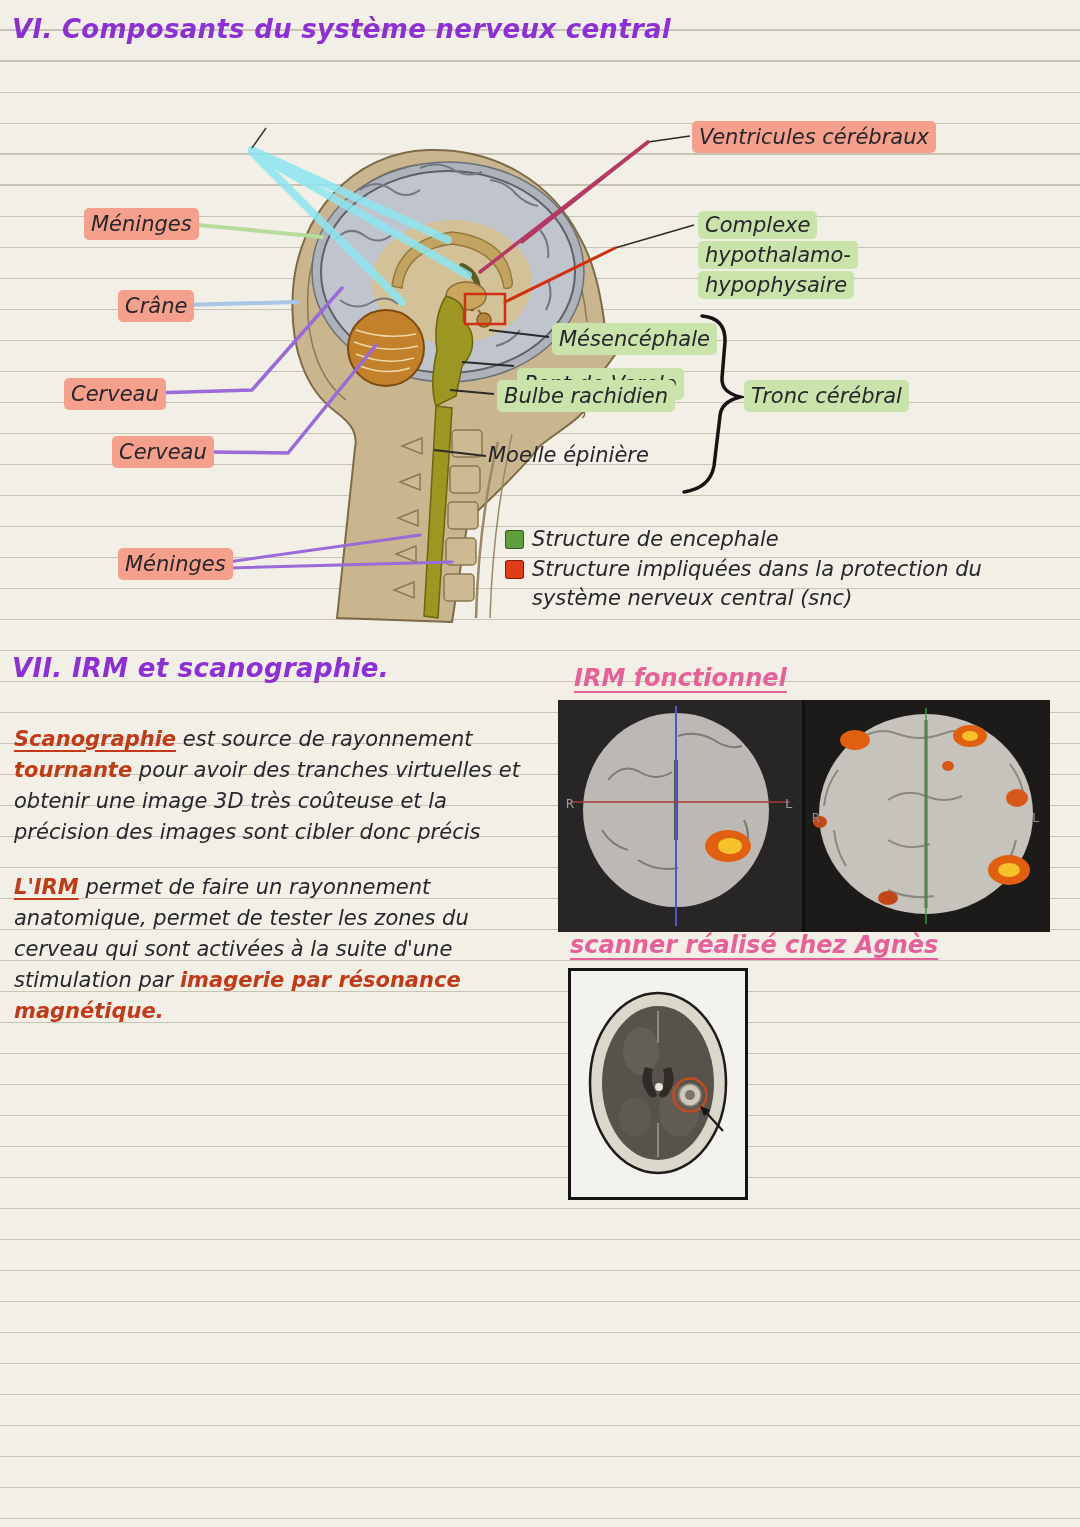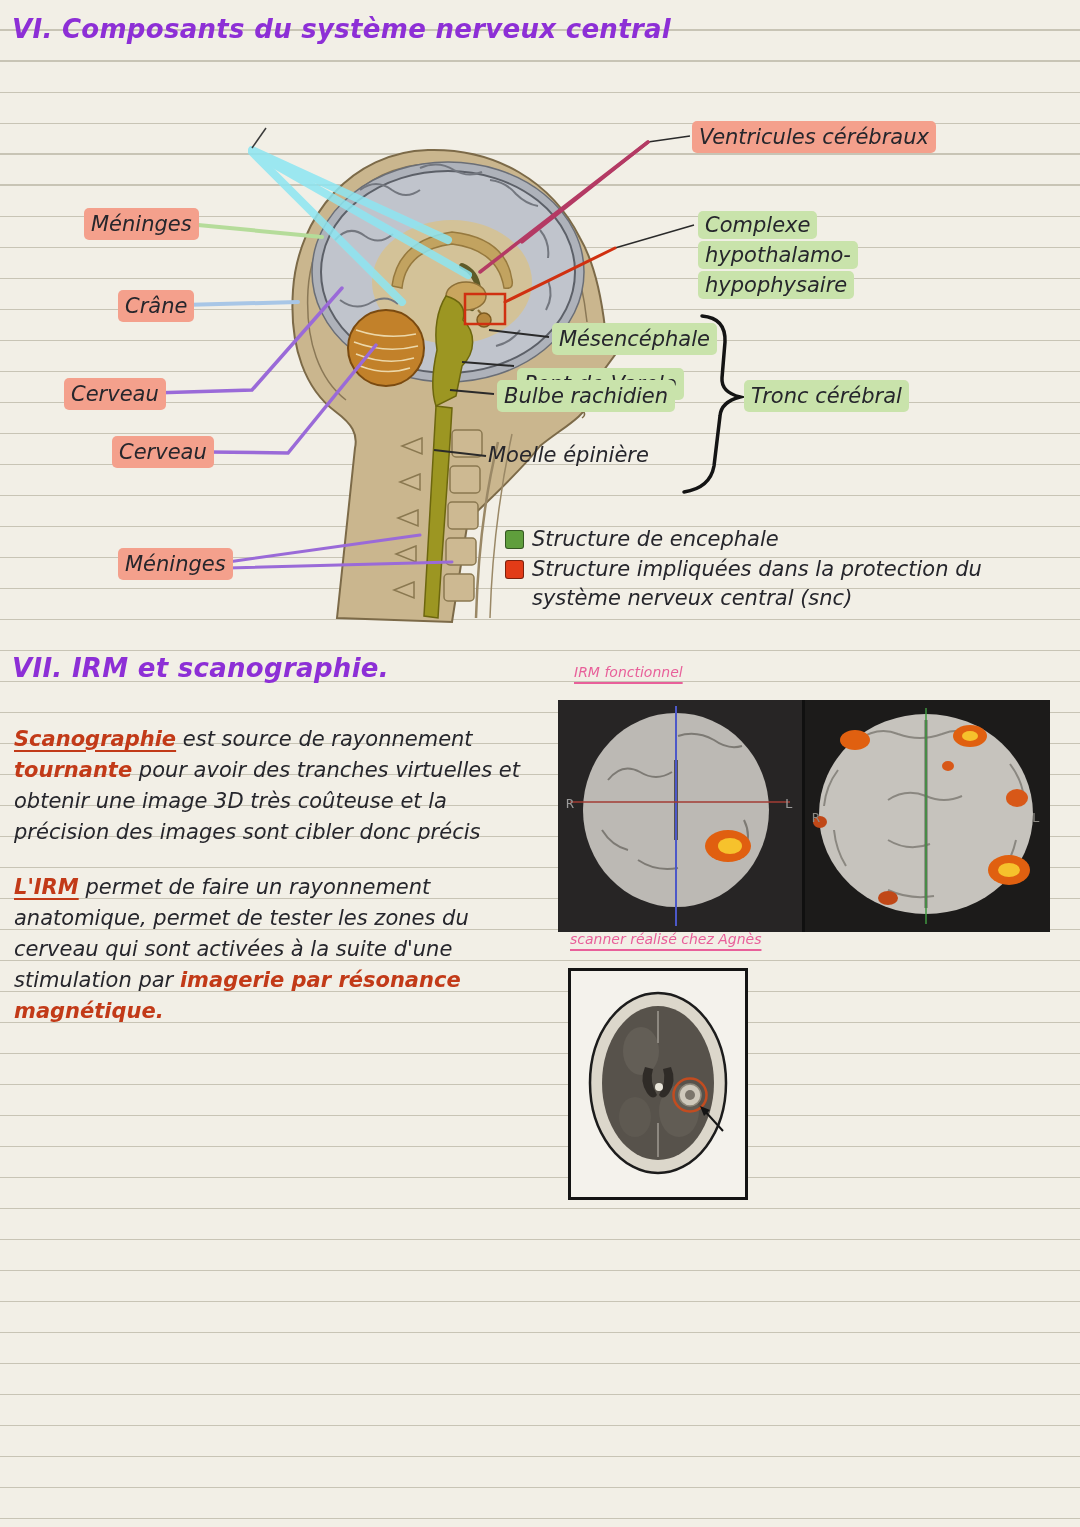--- a/index.html
+++ b/index.html
@@ -22,21 +22,21 @@
   .label{font-size:21px;white-space:nowrap;line-height:28px;}
   .hl-salmon{background:#f4a08c;padding:2px 7px;border-radius:5px;}
   .hl-green{background:#c9e3ab;padding:2px 7px;border-radius:5px;}
   .clone{white-space:normal;-webkit-box-decoration-break:clone;box-decoration-break:clone;line-height:30px;}
   .legend-item{display:flex;align-items:flex-start;font-size:21px;line-height:29px;}
   .swatch{flex:0 0 auto;width:17px;height:17px;margin:5px 8px 0 0;border-radius:3px;border:1.5px solid rgba(0,0,0,.45);}
   .swatch.green{background:#5f9e3c;}
   .swatch.red{background:#e23b17;}
   .legend-text{white-space:normal;}
   .caption{
-    font-size:14px;color:#e8609a;font-weight:400;
+    font-size:24px;color:#e8609a;font-weight:700;
     text-decoration:underline;text-decoration-thickness:2px;text-underline-offset:5px;
     white-space:nowrap;
   }
   .para{font-size:21px;line-height:31px;white-space:normal;}
   .term-red{color:#c23a18;font-weight:600;text-decoration:underline;text-decoration-thickness:2px;text-underline-offset:4px;}
   .red-ink{color:#c23a18;font-weight:600;margin-top:21px;}
   .figure{box-sizing:border-box;}
   .ct-frame{border:3px solid #141414;background:#f4f2ec;}
   svg text{font-family:"DejaVu Sans Mono", monospace;font-style:normal;}
 </style>

